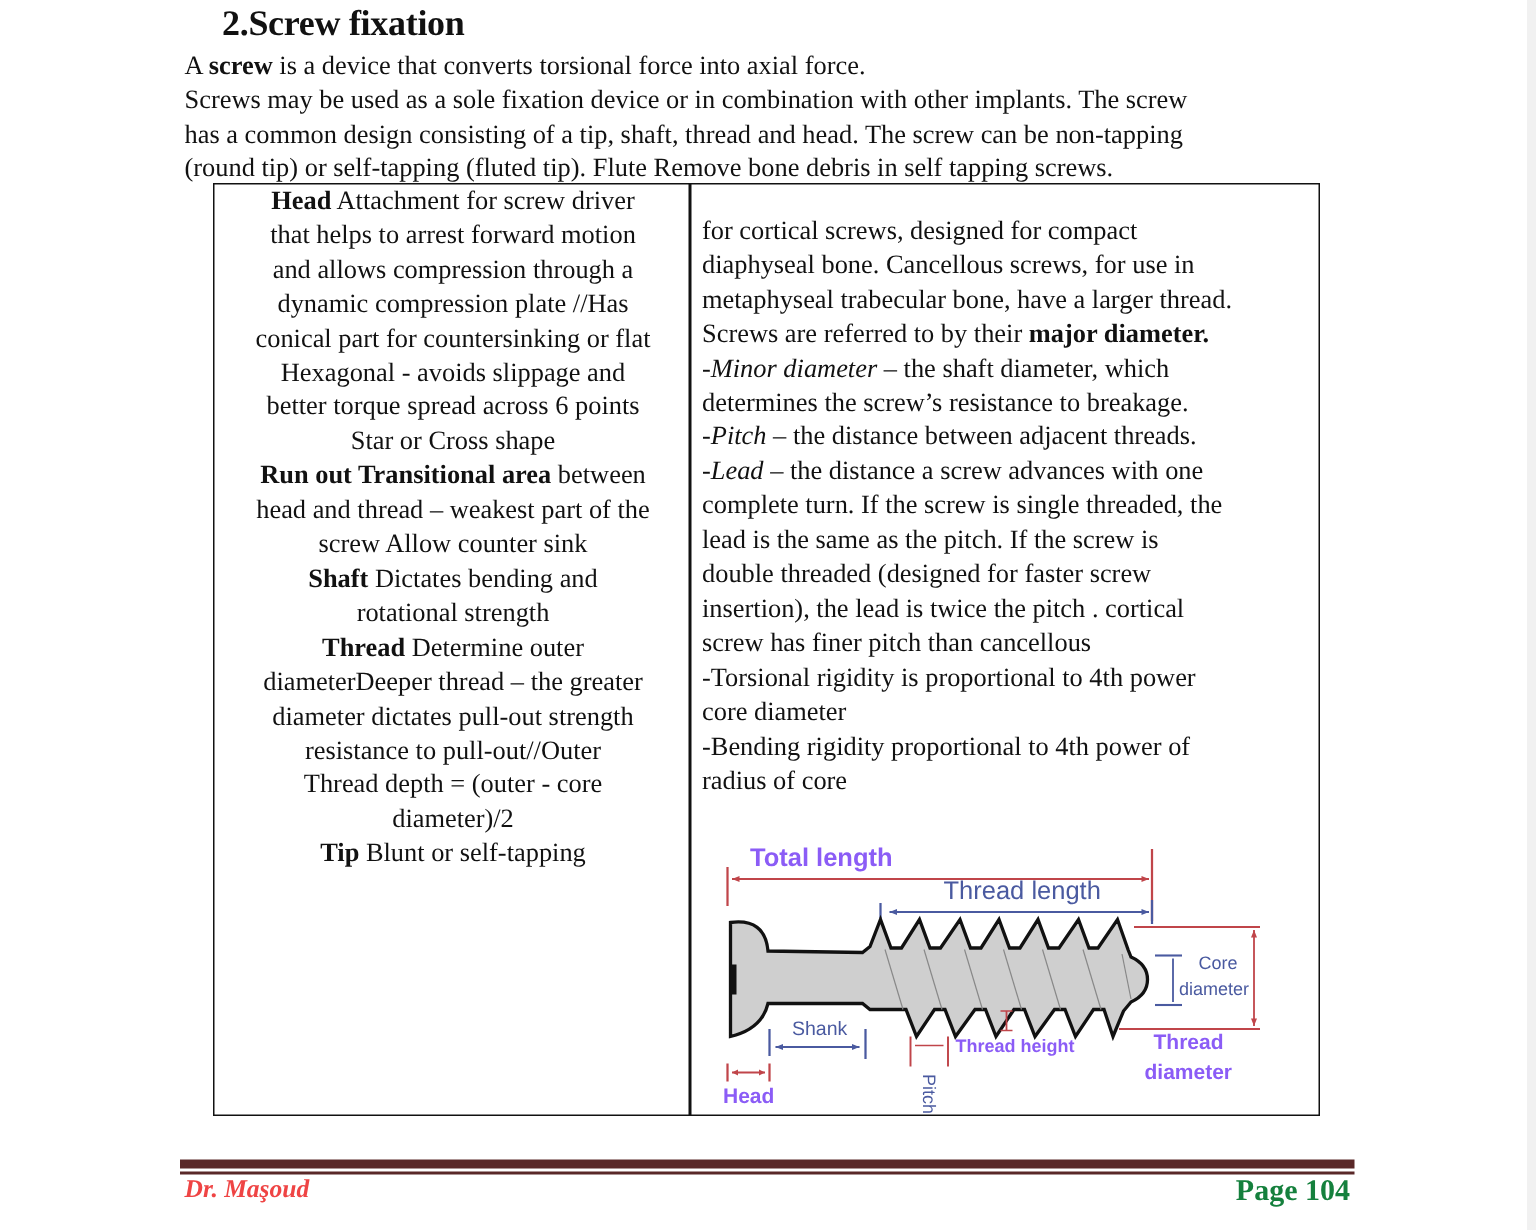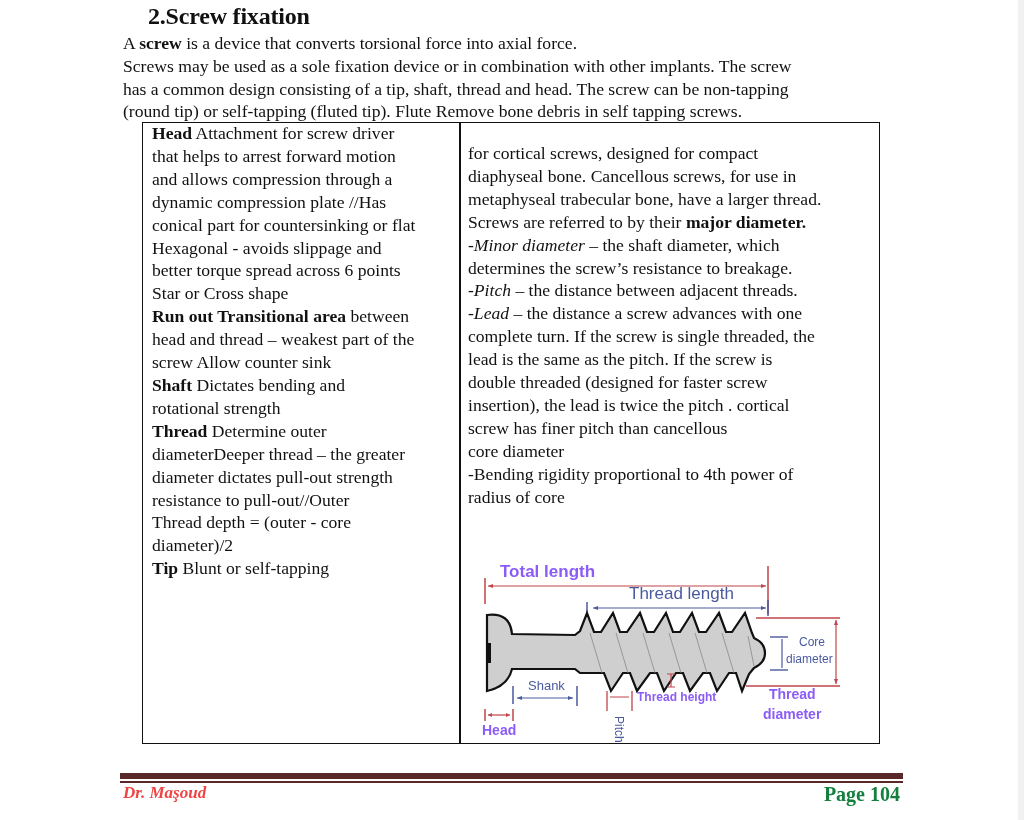--- a/index.html
+++ b/index.html
@@ -33,21 +33,21 @@
     width: 738px; height: 622px;
     border: 1.5px solid #111; box-sizing: border-box;
   }
   .col-divider {
     position: absolute; left: 459px; top: 122px; width: 1.5px; height: 622px; background: #111;
   }
   .left-col {
     position: absolute; left: 152px; top: 122px; width: 300px;
     font-size: 17.6px; line-height: 22.9px;
   }
-  .left-col .line { white-space: nowrap; display: block; }
+  .left-col .line { white-space: nowrap; display: block; text-align: center; }
   .right-col {
     position: absolute; left: 468px; top: 142px; width: 410px;
     font-size: 17.6px; line-height: 22.9px;
   }
   .right-col .line { white-space: nowrap; display: block; }
   .right-col i { font-style: italic; }
 
   .diagram { position: absolute; left: 470px; top: 556px; width: 400px; height: 190px; }
   .diagram svg { display: block; }
   .lbl { font-family: "Liberation Sans", "DejaVu Sans", sans-serif; position: absolute; white-space: nowrap; }
@@ -119,20 +119,21 @@
     <span class="line"><span>Screws are referred to by their </span><b>major diameter.</b></span>
     <span class="line"><i>-Minor diameter</i><span> – the shaft diameter, which</span></span>
     <span class="line">determines the screw’s resistance to breakage.</span>
     <span class="line"><i>-Pitch</i><span> – the distance between adjacent threads.</span></span>
     <span class="line"><i>-Lead</i><span> – the distance a screw advances with one</span></span>
     <span class="line">complete turn. If the screw is single threaded, the</span>
     <span class="line">lead is the same as the pitch. If the screw is</span>
     <span class="line">double threaded (designed for faster screw</span>
     <span class="line">insertion), the lead is twice the pitch . cortical</span>
     <span class="line">screw has finer pitch than cancellous</span>
+    <span class="line">-Torsional rigidity is proportional to 4th power</span>
     <span class="line">core diameter</span>
     <span class="line">-Bending rigidity proportional to 4th power of</span>
     <span class="line">radius of core</span>
   </div>
 
   <div class="diagram">
     <svg width="400" height="190" viewBox="0 0 400 190">
 
       <line x1="15" y1="22" x2="15" y2="48" stroke="#c0454a" stroke-width="1.5"></line>
       <line x1="298" y1="10" x2="298" y2="58" stroke="#c0454a" stroke-width="1.5"></line>

